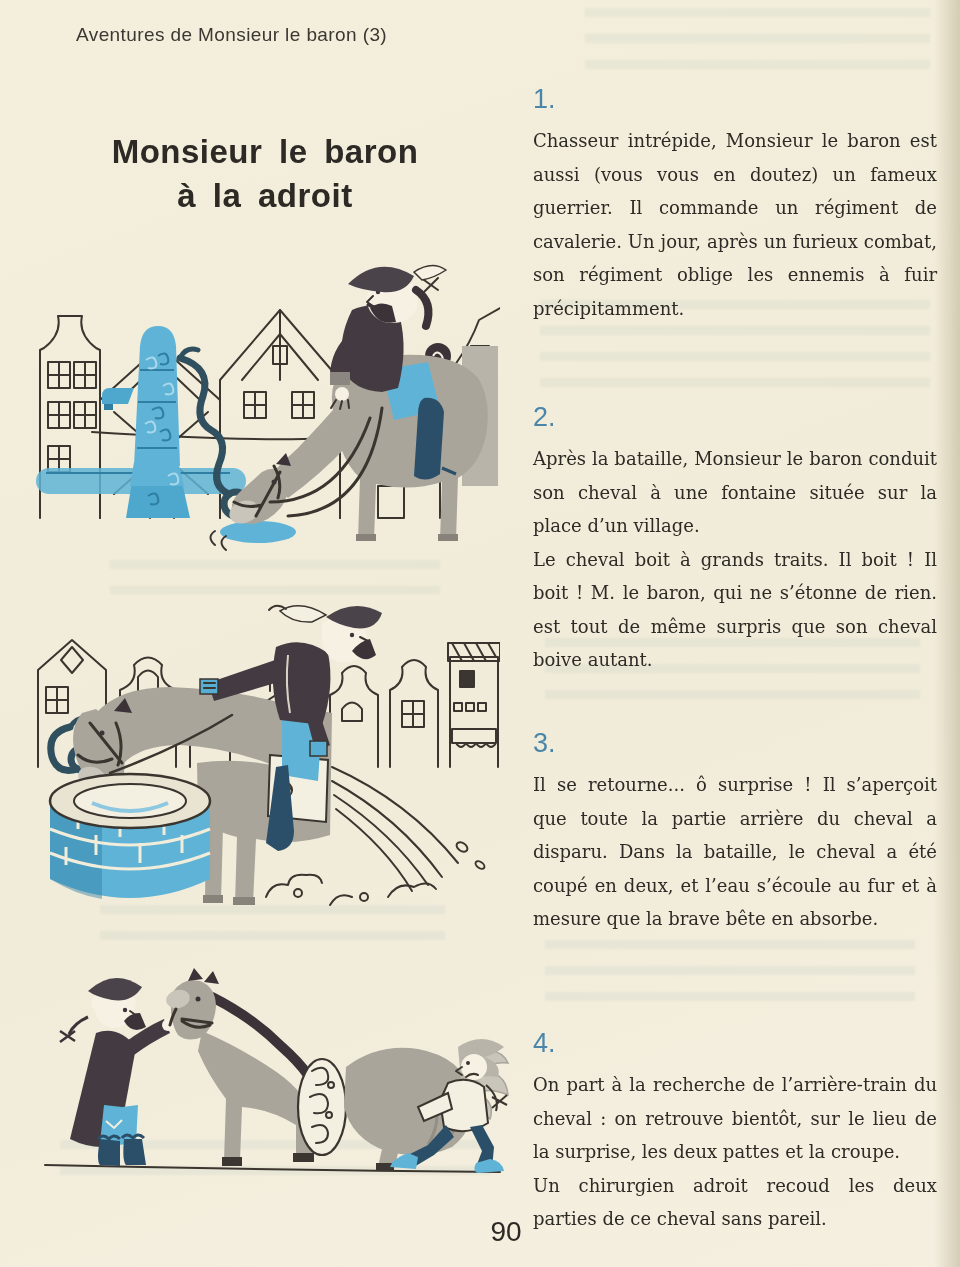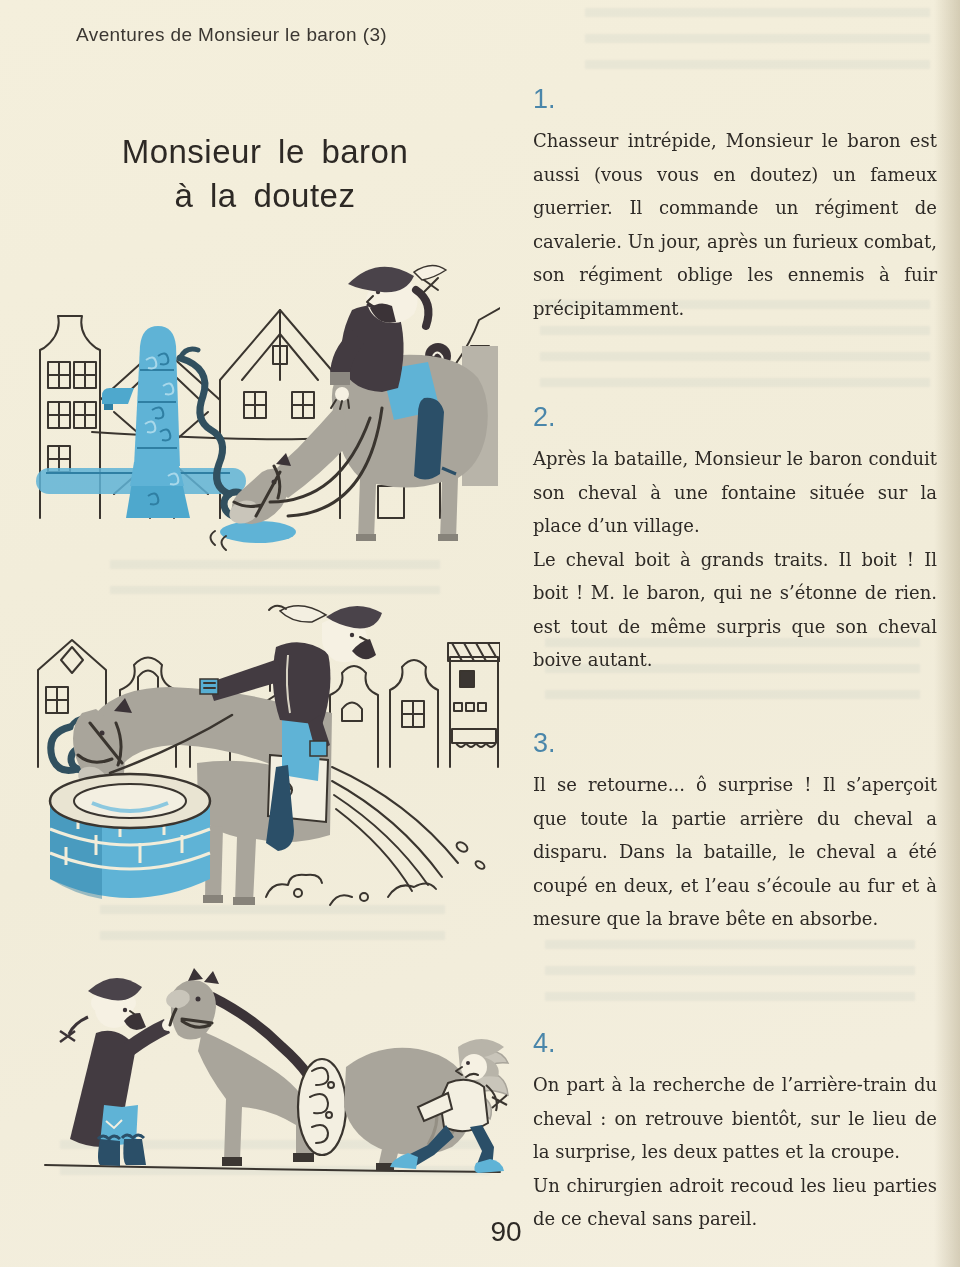--- a/index.html
+++ b/index.html
@@ -7,21 +7,21 @@
     position:relative;width:960px;height:1267px;overflow:hidden;
     background:linear-gradient(160deg,#f4efdc 0%,#f1ecd9 55%,#f4efdf 100%);
     font-family:"Liberation Sans",sans-serif;color:#2e2a26;
   }
   .edge-shadow{position:absolute;top:0;right:0;width:26px;height:100%;
     background:linear-gradient(to right,rgba(140,125,90,0),rgba(140,125,90,.30));}
   .ghost{position:absolute;filter:blur(1.1px);opacity:.55;pointer-events:none;
     background:repeating-linear-gradient(to bottom,rgba(122,148,156,.17) 0 9px,transparent 9px 26px);}
   .header{position:absolute;left:76px;top:24px;font-size:19px;letter-spacing:.4px;color:#3b3732;}
   .title{position:absolute;left:28px;top:130px;width:474px;text-align:center;
-    font-weight:normal;font-size:33px;line-height:44px;color:#2d2925;word-spacing:7px;letter-spacing:.5px;}
+    font-weight:bold;font-size:33px;line-height:44px;color:#2d2925;word-spacing:7px;letter-spacing:.5px;}
   .fig{position:absolute;}
   .col{position:absolute;left:533px;width:404px;}
   .sec-num{font-size:27px;color:#4a86aa;font-weight:normal;margin:0 0 9px 0;}
   .para{margin:0;font-family:"DejaVu Serif",serif;font-size:18px;line-height:33.5px;
     text-align:justify;color:#2e2a26;}
   .pagenum{position:absolute;left:0;top:1216px;width:960px;text-align:center;
     transform:translateX(26px);font-size:28px;color:#2d2925;}
   
   svg .ln{stroke:#3a352f;stroke-width:2;fill:none;stroke-linecap:round;stroke-linejoin:round;}
   svg .ln3{stroke:#3a352f;stroke-width:3;fill:none;stroke-linecap:round;stroke-linejoin:round;}
@@ -49,21 +49,21 @@
   <div class="ghost" style="left:545px;top:638px;width:375px;height:78px;"></div>
   <div class="ghost" style="left:545px;top:940px;width:370px;height:72px;"></div>
   <div class="ghost" style="left:110px;top:560px;width:330px;height:34px;"></div>
   <div class="ghost" style="left:100px;top:905px;width:345px;height:48px;"></div>
   <div class="ghost" style="left:60px;top:1140px;width:430px;height:46px;"></div>
 
   <div class="header">Aventures de Monsieur le baron (3)</div>
 
   <div class="title">
     <span>Monsieur le baron</span><br>
-    <span>à la doutez</span>
+    <span>à la adroit</span>
   </div>
 
   <svg class="fig" style="left:30px;top:250px;" width="470" height="310" viewBox="0 0 470 310" aria-label="Le baron à cheval ; le cheval boit à la fontaine bleue sur la place du village">
     <defs>
       <g id="w4" class="ln">
           <rect width="22" height="26"></rect>
           <path d="M11 0 V26 M0 13 H22"></path>
         </g>
     </defs>
 
@@ -336,19 +336,19 @@
   </div>
 
   <div class="col" style="top:728px;">
     <div class="sec-num">3.</div>
     <p class="para">Il se retourne... ô surprise ! Il s’aperçoit que toute la partie arrière du cheval a disparu. Dans la bataille, le cheval a été coupé en deux, et l’eau s’écoule au fur et à mesure que la brave bête en absorbe.</p>
   </div>
 
   <div class="col" style="top:1028px;">
     <div class="sec-num">4.</div>
     <p class="para">On part à la recherche de l’arrière-train du cheval : on retrouve bientôt, sur le lieu de la surprise, les deux pattes et la croupe.</p>
-    <p class="para">Un chirurgien adroit recoud les lieu parties de ce cheval sans pareil.</p>
+    <p class="para">Un chirurgien adroit recoud les deux parties de ce cheval sans pareil.</p>
   </div>
 
   <div class="pagenum">90</div>
 
   <div class="edge-shadow"></div>
 </div>
 
 </body></html>

